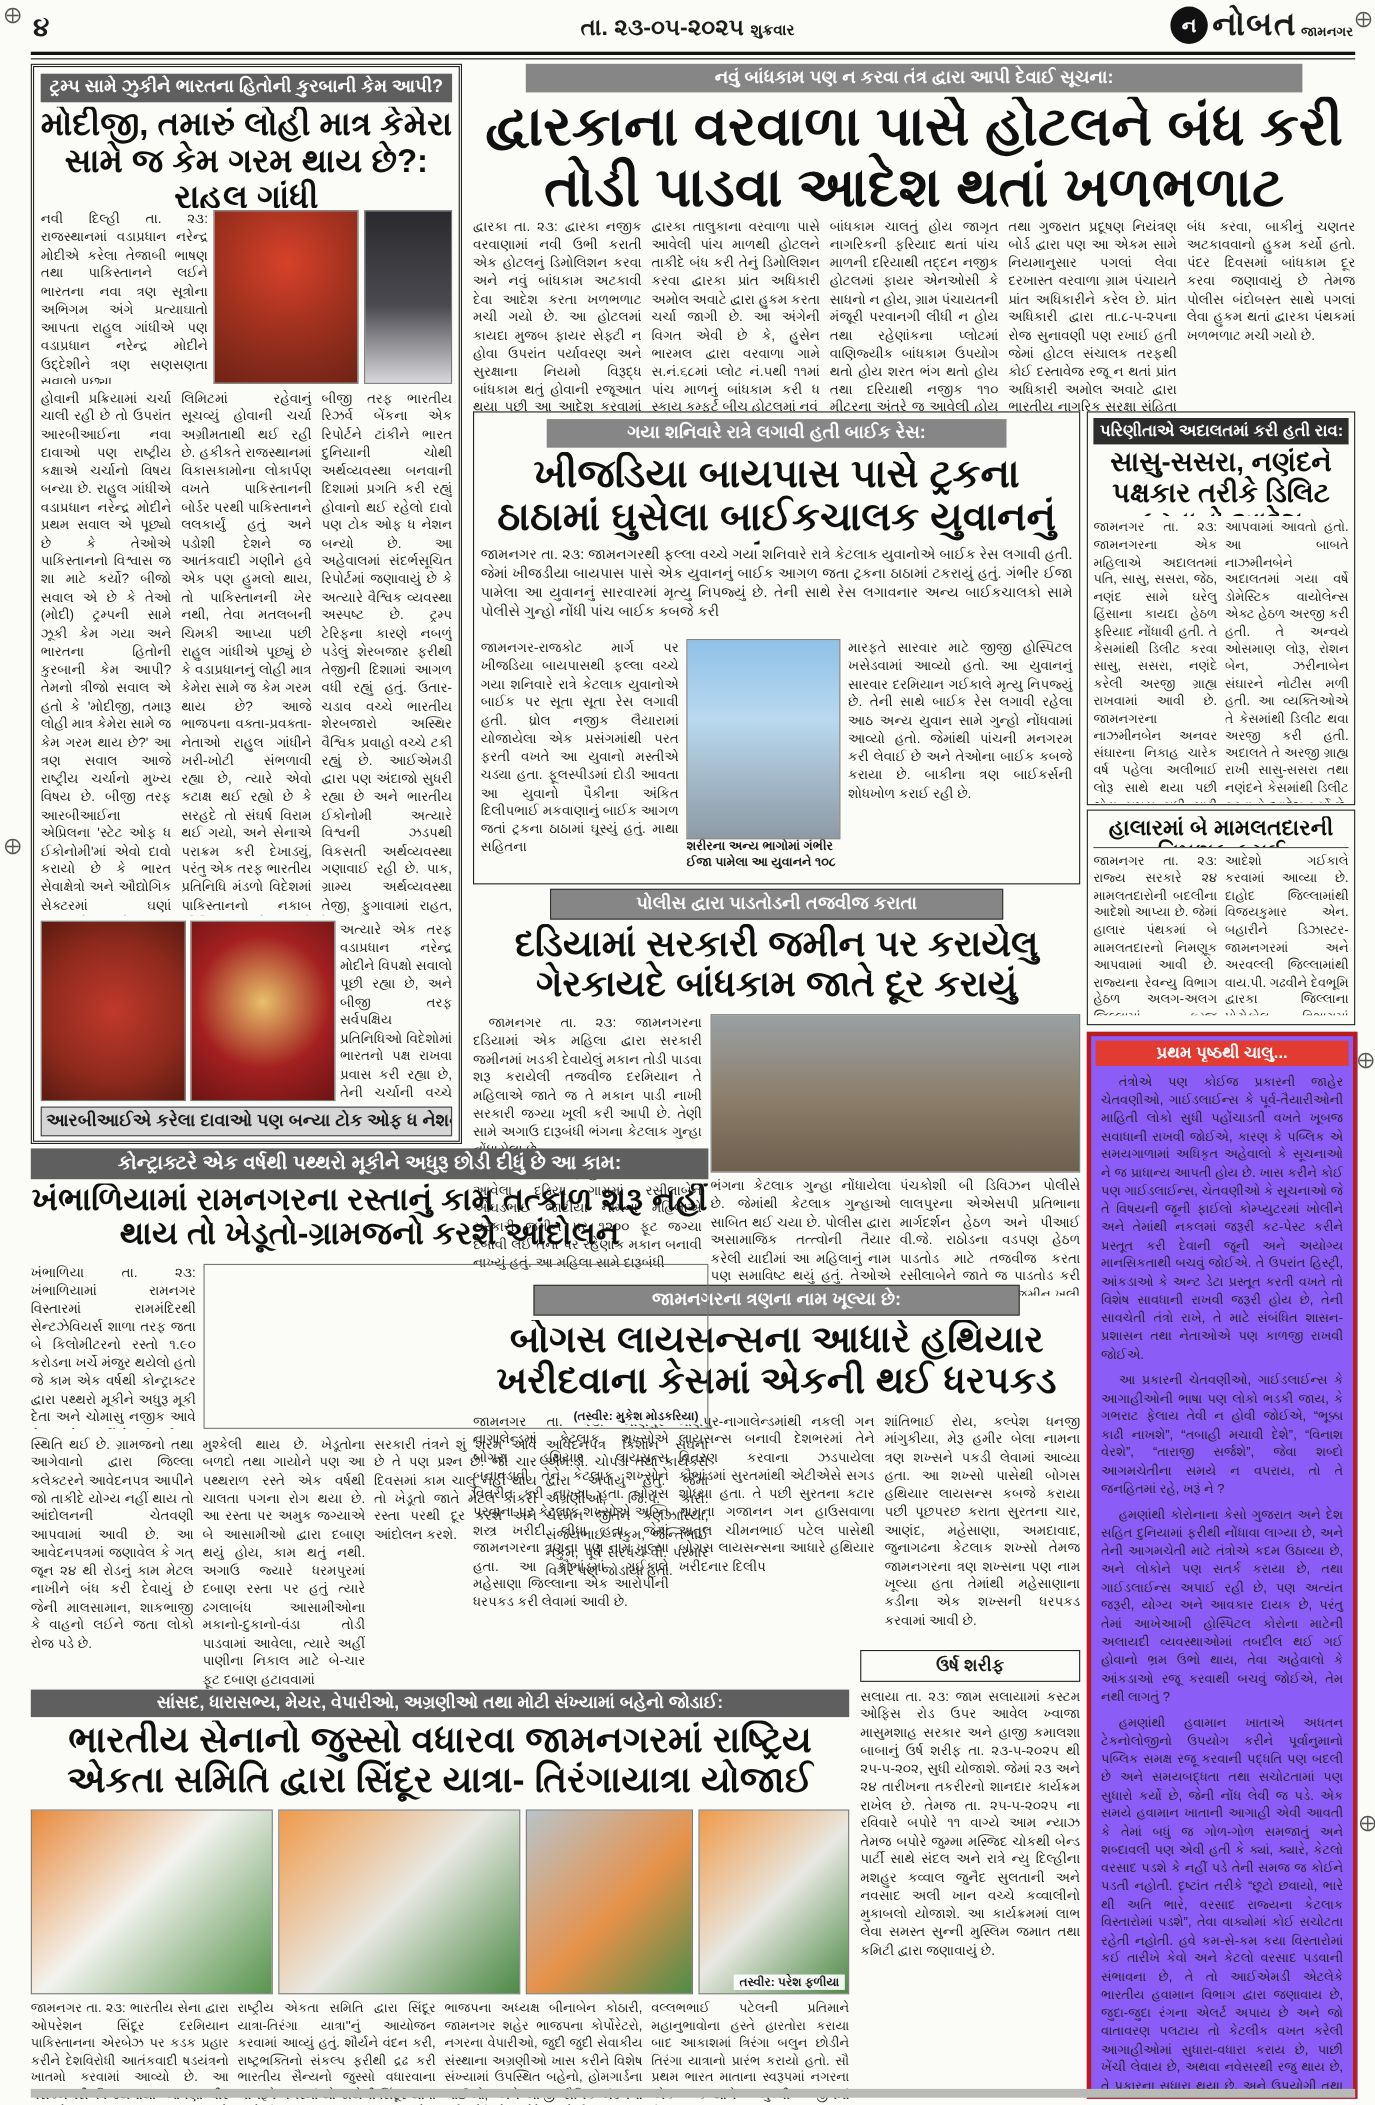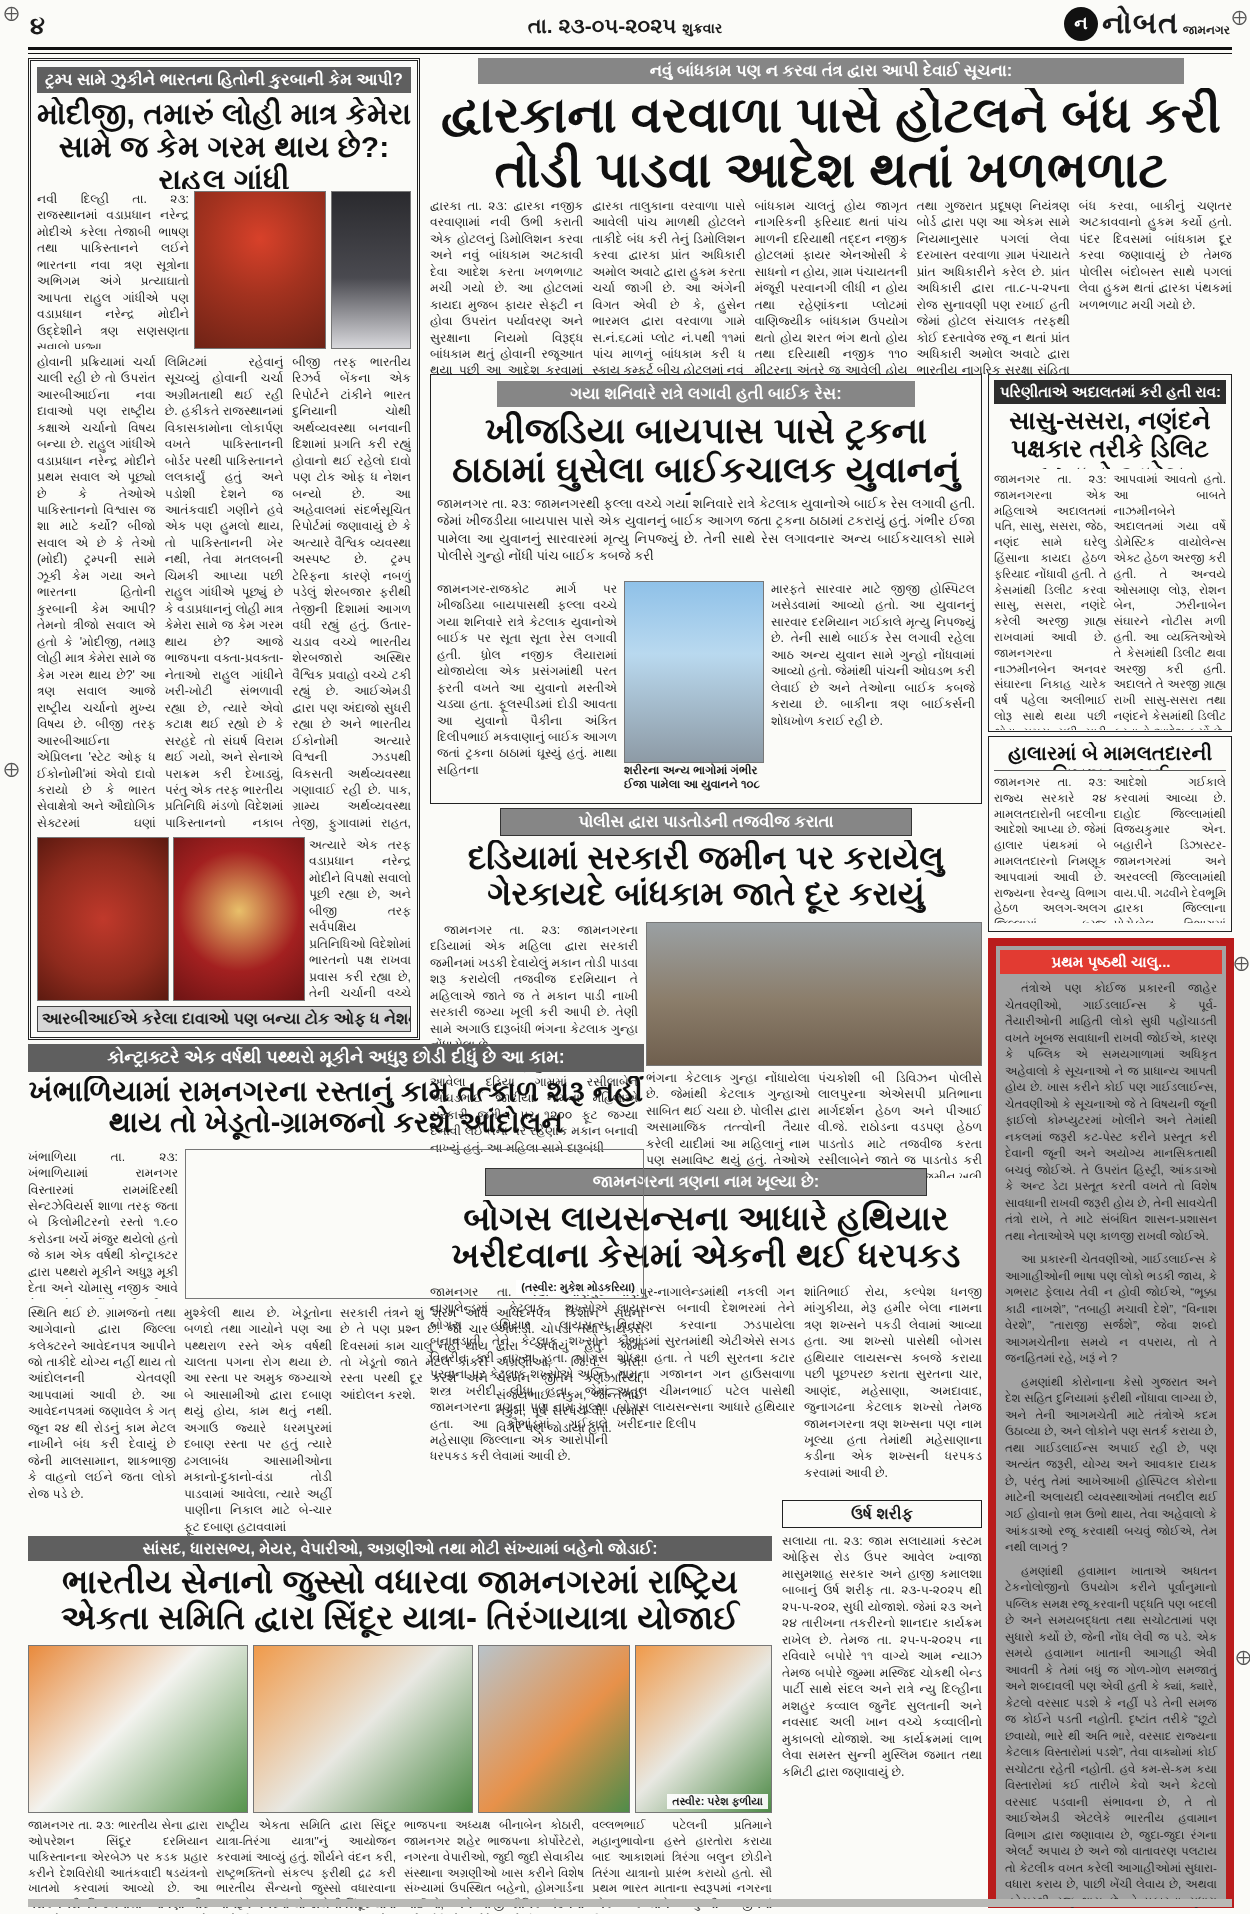--- a/index.html
+++ b/index.html
@@ -23,21 +23,21 @@
   .headline{font-weight:bold;color:#101010;text-align:center;line-height:1.1;overflow:hidden;}
   .bodytext{font-size:12.3px;line-height:1.34;text-align:justify;color:#222;overflow:hidden;}
   .bodytext p{margin:0 0 4px 0;text-indent:14px;}
   .cols{display:flex;gap:9px;overflow:hidden;}
   .col{flex:1;overflow:hidden;}
   .photo{position:relative;border:1px solid #777;overflow:hidden;}
   .cap{font-size:11.5px;font-weight:bold;text-align:left;line-height:1.25;overflow:hidden;}
   .capbar{background:#d6d6d6;border:1.5px solid #444;font-size:16px;font-weight:bold;text-align:center;padding:3px 4px;overflow:hidden;white-space:nowrap;}
   .titlebox{border:1.5px solid #222;font-weight:bold;text-align:center;overflow:hidden;}
   .redbar{background:#e23b32;color:#fff;font-weight:bold;text-align:center;font-size:15px;padding:3px 0;}
-  .greenbox{border:8px solid #b91c1c;background:#a3a3a3;}
+  .greenbox{border:4px solid #b91c1c;background:#8b5cf6;}
   .gb-text{font-size:11.8px;line-height:1.4;text-align:justify;color:#222;overflow:hidden;padding:6px 9px;}
   .gb-text p{margin:0 0 7px 0;text-indent:16px;}
   
   .ph-modi{background:radial-gradient(circle at 50% 30%,#d8412a 0%,#a3321f 45%,#6e2316 100%);}
   .ph-rahul{background:linear-gradient(180deg,#2a2a2e 0%,#4a4a50 55%,#d8d8dc 100%);}
   .ph-rbi{background:radial-gradient(circle at 50% 50%,#c0392b 0%,#8e2a1d 60%,#5c1a10 100%);}
   .ph-ed{background:radial-gradient(circle at 50% 45%,#e8c06a 0%,#a32020 55%,#6d1414 100%);}
   .ph-victim{background:linear-gradient(180deg,#8fc1e8 0%,#b9d9ef 40%,#8d9aa5 100%);}
   .ph-rubble{background:linear-gradient(180deg,#9aa0a3 0%,#8b7d6a 55%,#6f5f4e 100%);}
   .ph-meeting{background:linear-gradient(180deg,#c9b694 0%,#a08song 0,#a08c6b 60%,#6b5a43 100%);}
@@ -106,21 +106,21 @@
   <section class="boxed" style="left:430px;top:374px;width:552px;height:430px;padding:6px;">
     <div class="kicker" style="margin:0 60px;">ગયા શનિવારે રાત્રે લગાવી હતી બાઈક રેસ:</div>
     <div class="headline" style="font-size:36px;height:84px;margin-top:4px;">ખીજડિયા બાયપાસ પાસે ટ્રકના ઠાઠામાં ઘુસેલા બાઈકચાલક યુવાનનું થયું મૃત્યુ</div>
     <div class="bodytext" style="height:74px;font-size:13px;">જામનગર તા. ૨૩: જામનગરથી ફલ્લા વચ્ચે ગયા શનિવારે રાત્રે કેટલાક યુવાનોએ બાઈક રેસ લગાવી હતી. જેમાં ખીજડીયા બાયપાસ પાસે એક યુવાનનું બાઈક આગળ જતા ટ્રકના ઠાઠામાં ટકરાયું હતું. ગંભીર ઈજા પામેલા આ યુવાનનું સારવારમાં મૃત્યુ નિપજ્યું છે. તેની સાથે રેસ લગાવનાર અન્ય બાઈકચાલકો સામે પોલીસે ગુન્હો નોંધી પાંચ બાઈક કબજે કરી</div>
     <div style="display:flex;gap:7px;height:228px;margin-top:12px;">
       <div class="bodytext" style="width:180px;">જામનગર-રાજકોટ માર્ગ પર ખીજડિયા બાયપાસથી ફલ્લા વચ્ચે ગયા શનિવારે રાત્રે કેટલાક યુવાનોએ બાઈક પર સૂતા સૂતા રેસ લગાવી હતી. ધ્રોલ નજીક લૈયારામાં યોજાયેલા એક પ્રસંગમાંથી પરત ફરતી વખતે આ યુવાનો મસ્તીએ ચડ્યા હતા. ફૂલસ્પીડમાં દોડી આવતા આ યુવાનો પૈકીના અંકિત દિલીપભાઈ મકવાણાનું બાઈક આગળ જતાં ટ્રકના ઠાઠામાં ઘૂસ્યું હતું. માથા સહિતના</div>
       <div style="width:140px;">
         <div class="photo ph-victim" style="height:180px;"></div>
         <div class="cap">શરીરના અન્ય ભાગોમાં ગંભીર ઈજા પામેલા આ યુવાનને ૧૦૮</div>
       </div>
-      <div class="bodytext" style="flex:1;">મારફતે સારવાર માટે જીજી હોસ્પિટલ ખસેડવામાં આવ્યો હતો. આ યુવાનનું સારવાર દરમિયાન ગઈકાલે મૃત્યુ નિપજ્યું છે. તેની સાથે બાઈક રેસ લગાવી રહેલા આઠ અન્ય યુવાન સામે ગુન્હો નોંધવામાં આવ્યો હતો. જેમાંથી પાંચની ઓઘડભ કરી લેવાઈ છે અને તેઓના બાઈક કબજે કરાયા છે. બાકીના ત્રણ બાઈકર્સની શોધખોળ કરાઈ રહી છે.</div>
+      <div class="bodytext" style="flex:1;">મારફતે સારવાર માટે જીજી હોસ્પિટલ ખસેડવામાં આવ્યો હતો. આ યુવાનનું સારવાર દરમિયાન ગઈકાલે મૃત્યુ નિપજ્યું છે. તેની સાથે બાઈક રેસ લગાવી રહેલા આઠ અન્ય યુવાન સામે ગુન્હો નોંધવામાં આવ્યો હતો. જેમાંથી પાંચની મનગરમ કરી લેવાઈ છે અને તેઓના બાઈક કબજે કરાયા છે. બાકીના ત્રણ બાઈકર્સની શોધખોળ કરાઈ રહી છે.</div>
     </div>
   </section>
 
   <section class="boxed" style="left:988px;top:374px;width:244px;height:358px;padding:5px;">
     <div class="kicker dark" style="font-size:15px;">પરિણીતાએ અદાલતમાં કરી હતી રાવ:</div>
     <div class="headline" style="font-size:25px;height:62px;margin-top:3px;">સાસુ-સસરા, નણંદને પક્ષકાર તરીકે ડિલિટ કરવાનો આદેશ</div>
     <div class="cols" style="height:258px;margin-top:3px;gap:7px;">
       <div class="col bodytext" style="font-size:11.8px;">જામનગર તા. ૨૩: જામનગરના એક મહિલાએ અદાલતમાં પતિ, સાસુ, સસરા, જેઠ, નણંદ સામે ઘરેલુ હિંસાના કાયદા હેઠળ ફરિયાદ નોંધાવી હતી. તે કેસમાંથી ડિલીટ કરવા સાસુ, સસરા, નણંદે કરેલી અરજી ગ્રાહ્ય રાખવામાં આવી છે. જામનગરના નાઝમીનબેન અનવર સંઘારના નિકાહ ચારેક વર્ષ પહેલા અલીભાઈ લોરૂ સાથે થયા પછી થોડા સમય સુધી સારી રીતે રાખ્યા પછી તેઓને પતિ, જેઠ, નણંદ તથા સાસુ-સસરા દ્વારા ત્રાસ</div>
       <div class="col bodytext" style="font-size:11.8px;">આપવામાં આવતો હતો. આ બાબતે નાઝમીનબેને અદાલતમાં ગયા વર્ષે ડોમેસ્ટિક વાયોલેન્સ એક્ટ હેઠળ અરજી કરી હતી. તે અન્વયે ઓસમાણ લોરૂ, રોશન બેન, ઝરીનાબેન સંઘારને નોટીસ મળી હતી. આ વ્યક્તિઓએ તે કેસમાંથી ડિલીટ થવા અરજી કરી હતી. અદાલતે તે અરજી ગ્રાહ્ય રાખી સાસુ-સસરા તથા નણંદને કેસમાંથી ડિલીટ કરવાનો આદેશ કર્યો છે. અરજદારો તરફથી વકીલ શ્યામ રાજદેવ, જીતેન્દ્ર ચેતરીયા રોકાયા છે.</div>
     </div>

